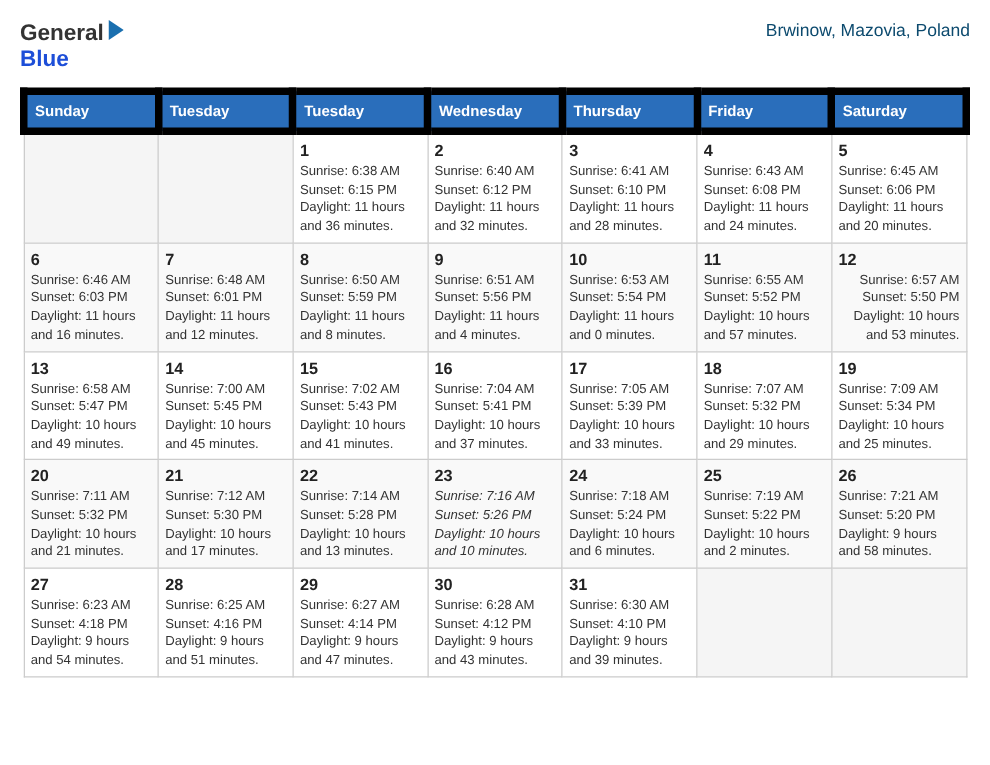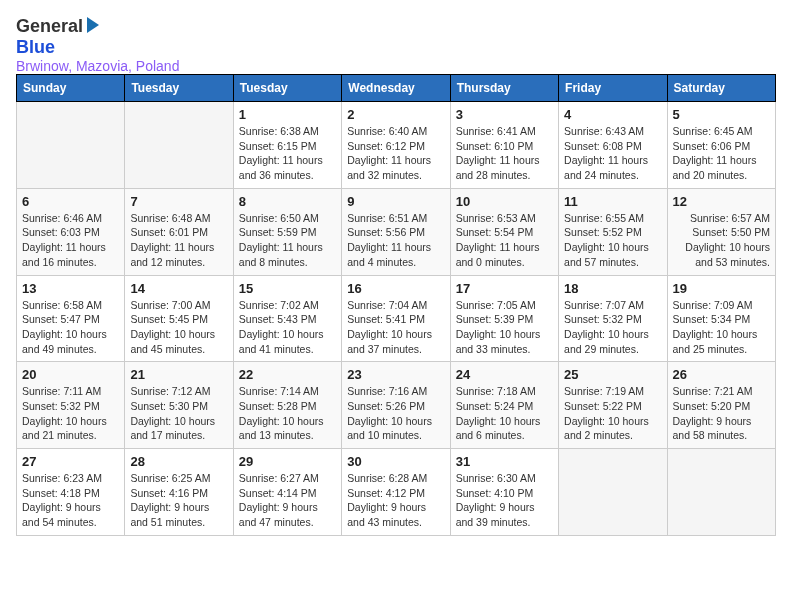--- a/index.html
+++ b/index.html
@@ -7,21 +7,21 @@
       font-family: Arial, sans-serif;
       background: #fff;
       width: 792px;
       min-height: 612px;
       padding: 16px;
     }
     .header {
       display: flex;
       justify-content: space-between;
       align-items: flex-start;
-      flex-direction: column;
+      margin-bottom: 12px;
     }
     .logo {
       display: flex;
       flex-direction: column;
       align-items: flex-start;
     }
     .logo-row {
       display: flex;
       align-items: center;
     }
@@ -29,35 +29,35 @@
       text-align: right;
     }
     .month-title {
       font-size: 36px;
       font-weight: 300;
       color: #222;
       line-height: 1.1;
     }
     .location {
       font-size: 14px;
-      color: #8b5cf6;
+      color: #0c4a6e;
     }
     table {
       width: 100%;
       border-collapse: collapse;
       font-size: 11px;
     }
     thead tr th {
       background: #2a6ebb;
       color: #fff;
       text-align: left;
       padding: 6px 6px;
       font-size: 12px;
       font-weight: bold;
-      border: 1px solid #000000;
+      border: 6px solid #000000;
     }
     tbody tr td {
       border: 1px solid #ccc;
       vertical-align: top;
       padding: 5px 5px;
       min-height: 80px;
       width: calc(100% / 7);
       background: #fff;
     }
     tbody tr:nth-child(even) td {
@@ -272,21 +272,21 @@
         </td>
         <td>
           <span class="day-num">22</span>
           <div class="day-info" style="white-space: pre-line;">Sunrise: 7:14 AM
 Sunset: 5:28 PM
 Daylight: 10 hours
 and 13 minutes.</div>
         </td>
         <td>
           <span class="day-num">23</span>
-          <div class="day-info" style="white-space: pre-line;">Sunrise: 7:16 AM
+          <div class="day-info" style="white-space: pre-line; font-style: italic;">Sunrise: 7:16 AM
 Sunset: 5:26 PM
 Daylight: 10 hours
 and 10 minutes.</div>
         </td>
         <td>
           <span class="day-num">24</span>
           <div class="day-info" style="white-space: pre-line;">Sunrise: 7:18 AM
 Sunset: 5:24 PM
 Daylight: 10 hours
 and 6 minutes.</div>

